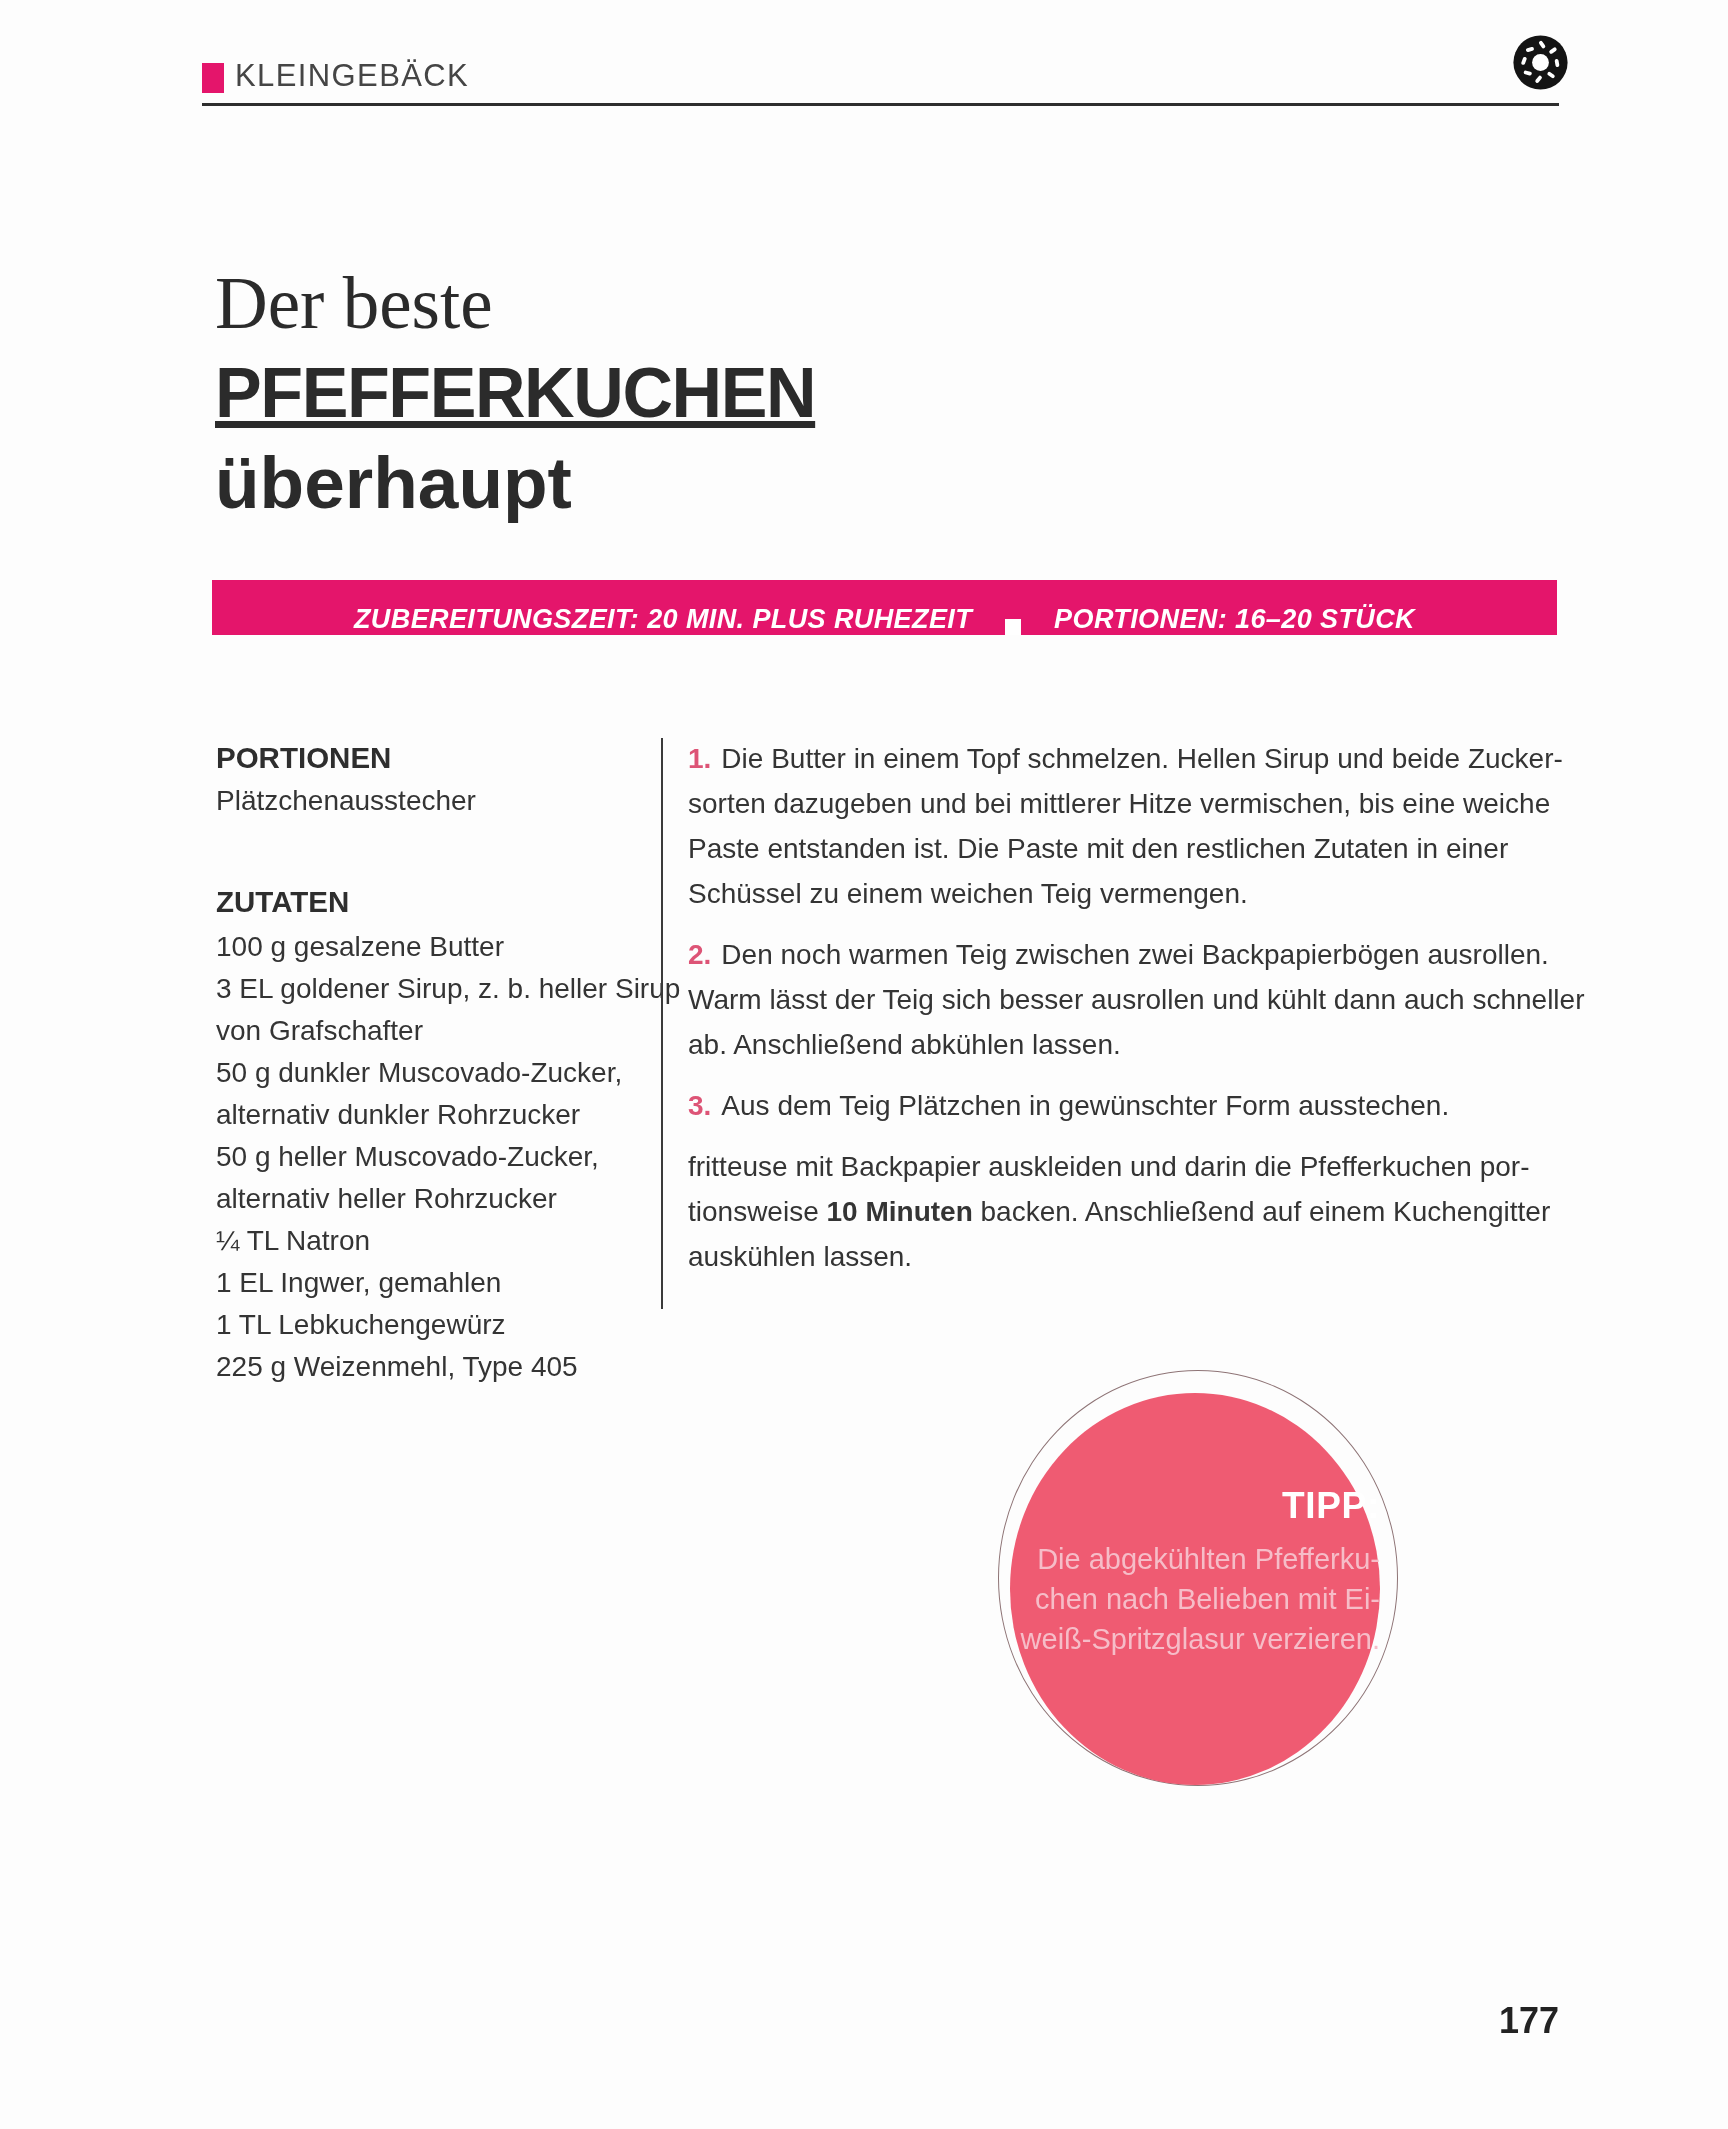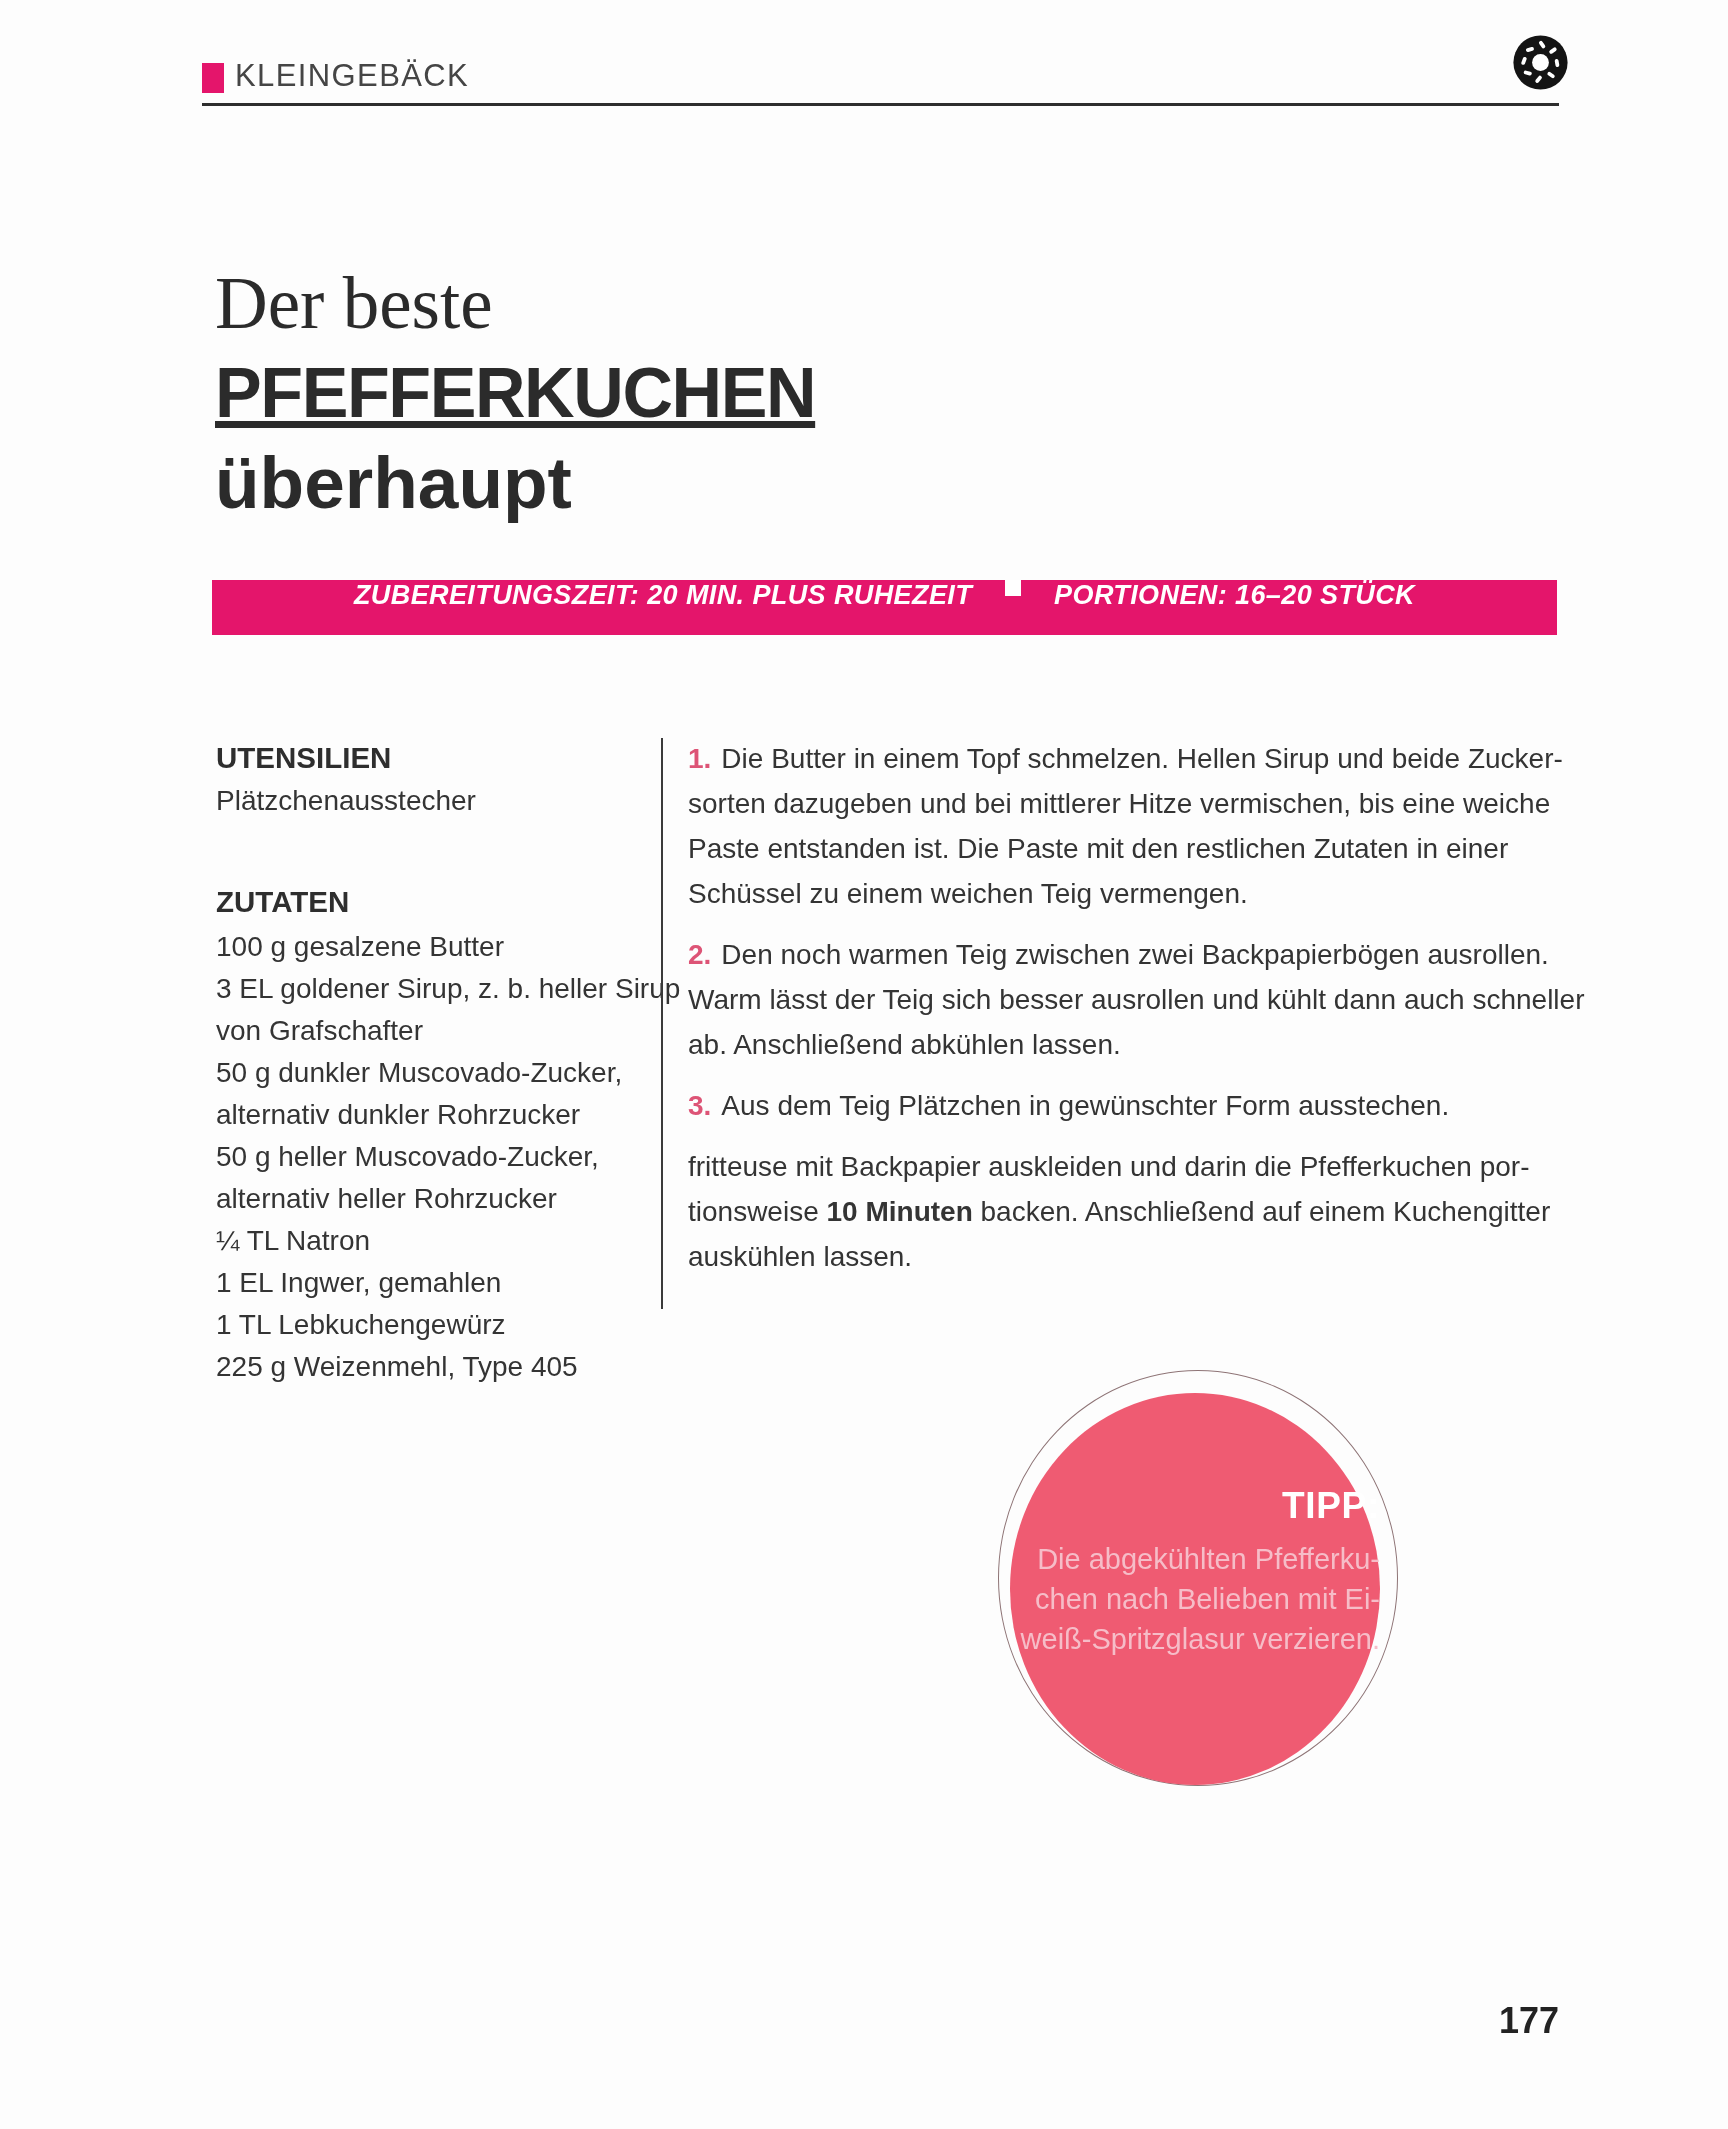--- a/index.html
+++ b/index.html
@@ -27,21 +27,21 @@
   
   .title{position:absolute;left:215px;top:261px;color:#2b2b2b;}
   .title .t1{display:block;font-size:73px;line-height:86px;font-weight:400;font-family:Liberation Serif, serif;}
   .title .t2{display:block;font-size:70px;line-height:92px;font-weight:700;letter-spacing:-1.4px;text-decoration:underline;}
   .title .t3{display:block;font-size:73px;line-height:88px;font-weight:700;}
 
   
   .banner{
     position:absolute;left:212px;top:580px;width:1345px;height:55px;
     background:var(--accent-pink);color:#ffffff;
-    display:flex;align-items:flex-start;justify-content:center;
+    display:flex;align-items:flex-end;justify-content:center;
     font-size:27px;font-weight:700;font-style:italic;letter-spacing:0.4px;
   }
   .banner .sep{width:16px;height:16px;background:#ffffff;margin:0 33px;flex:0 0 auto;}
 
   
   .leftcol{position:absolute;left:216px;top:740px;width:454px;}
   .leftcol h2{font-size:29.5px;font-weight:700;line-height:36px;color:#2e2e2e;}
   .leftcol ul{list-style:none;}
   .leftcol li{font-size:28px;line-height:42px;white-space:nowrap;color:var(--ink);}
   .utensil-list{margin-top:4.3px;}
@@ -100,21 +100,21 @@
     <span class="t3">überhaupt</span>
   </h1>
 
   <div class="banner">
     <span>ZUBEREITUNGSZEIT: 20 MIN. PLUS RUHEZEIT</span>
     <span class="sep"></span>
     <span>PORTIONEN: 16–20 STÜCK</span>
   </div>
 
   <aside class="leftcol">
-    <h2>UTENSILIEN</h2>
+    <h2>PORTIONEN</h2>
     <ul class="utensil-list">
 
     <li>Plätzchenausstecher</li>
       </ul>
     <h2 class="zutaten-heading">ZUTATEN</h2>
     <ul class="ingredient-list">
 
     <li>100 g gesalzene Butter</li>
         <li>3 EL goldener Sirup, z. b. heller Sirup</li>
         <li>von Grafschafter</li>

